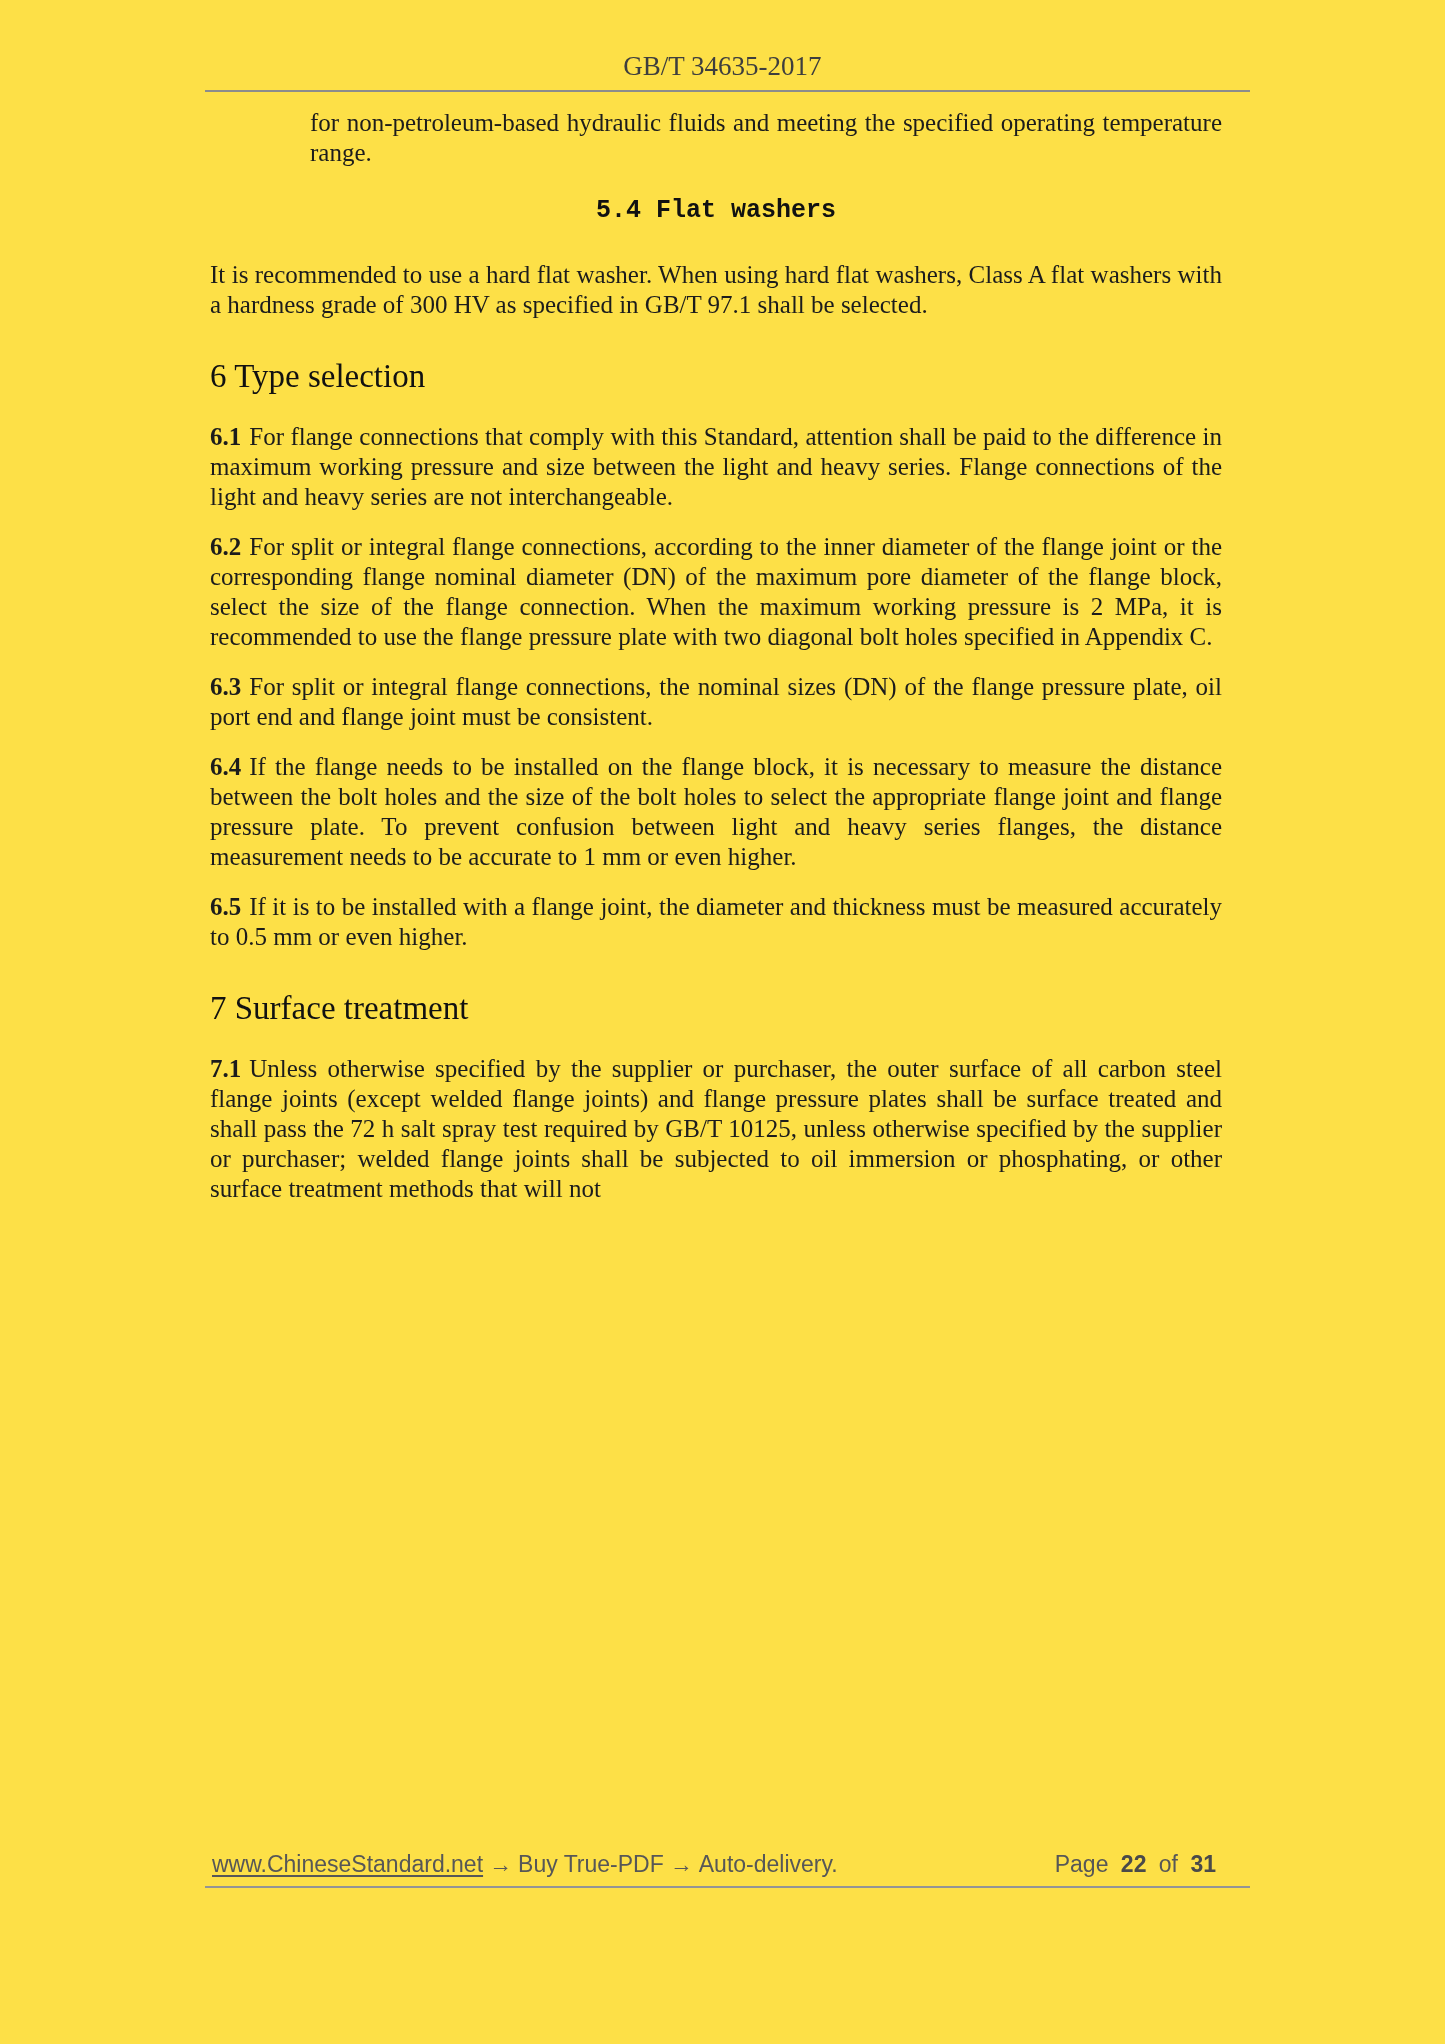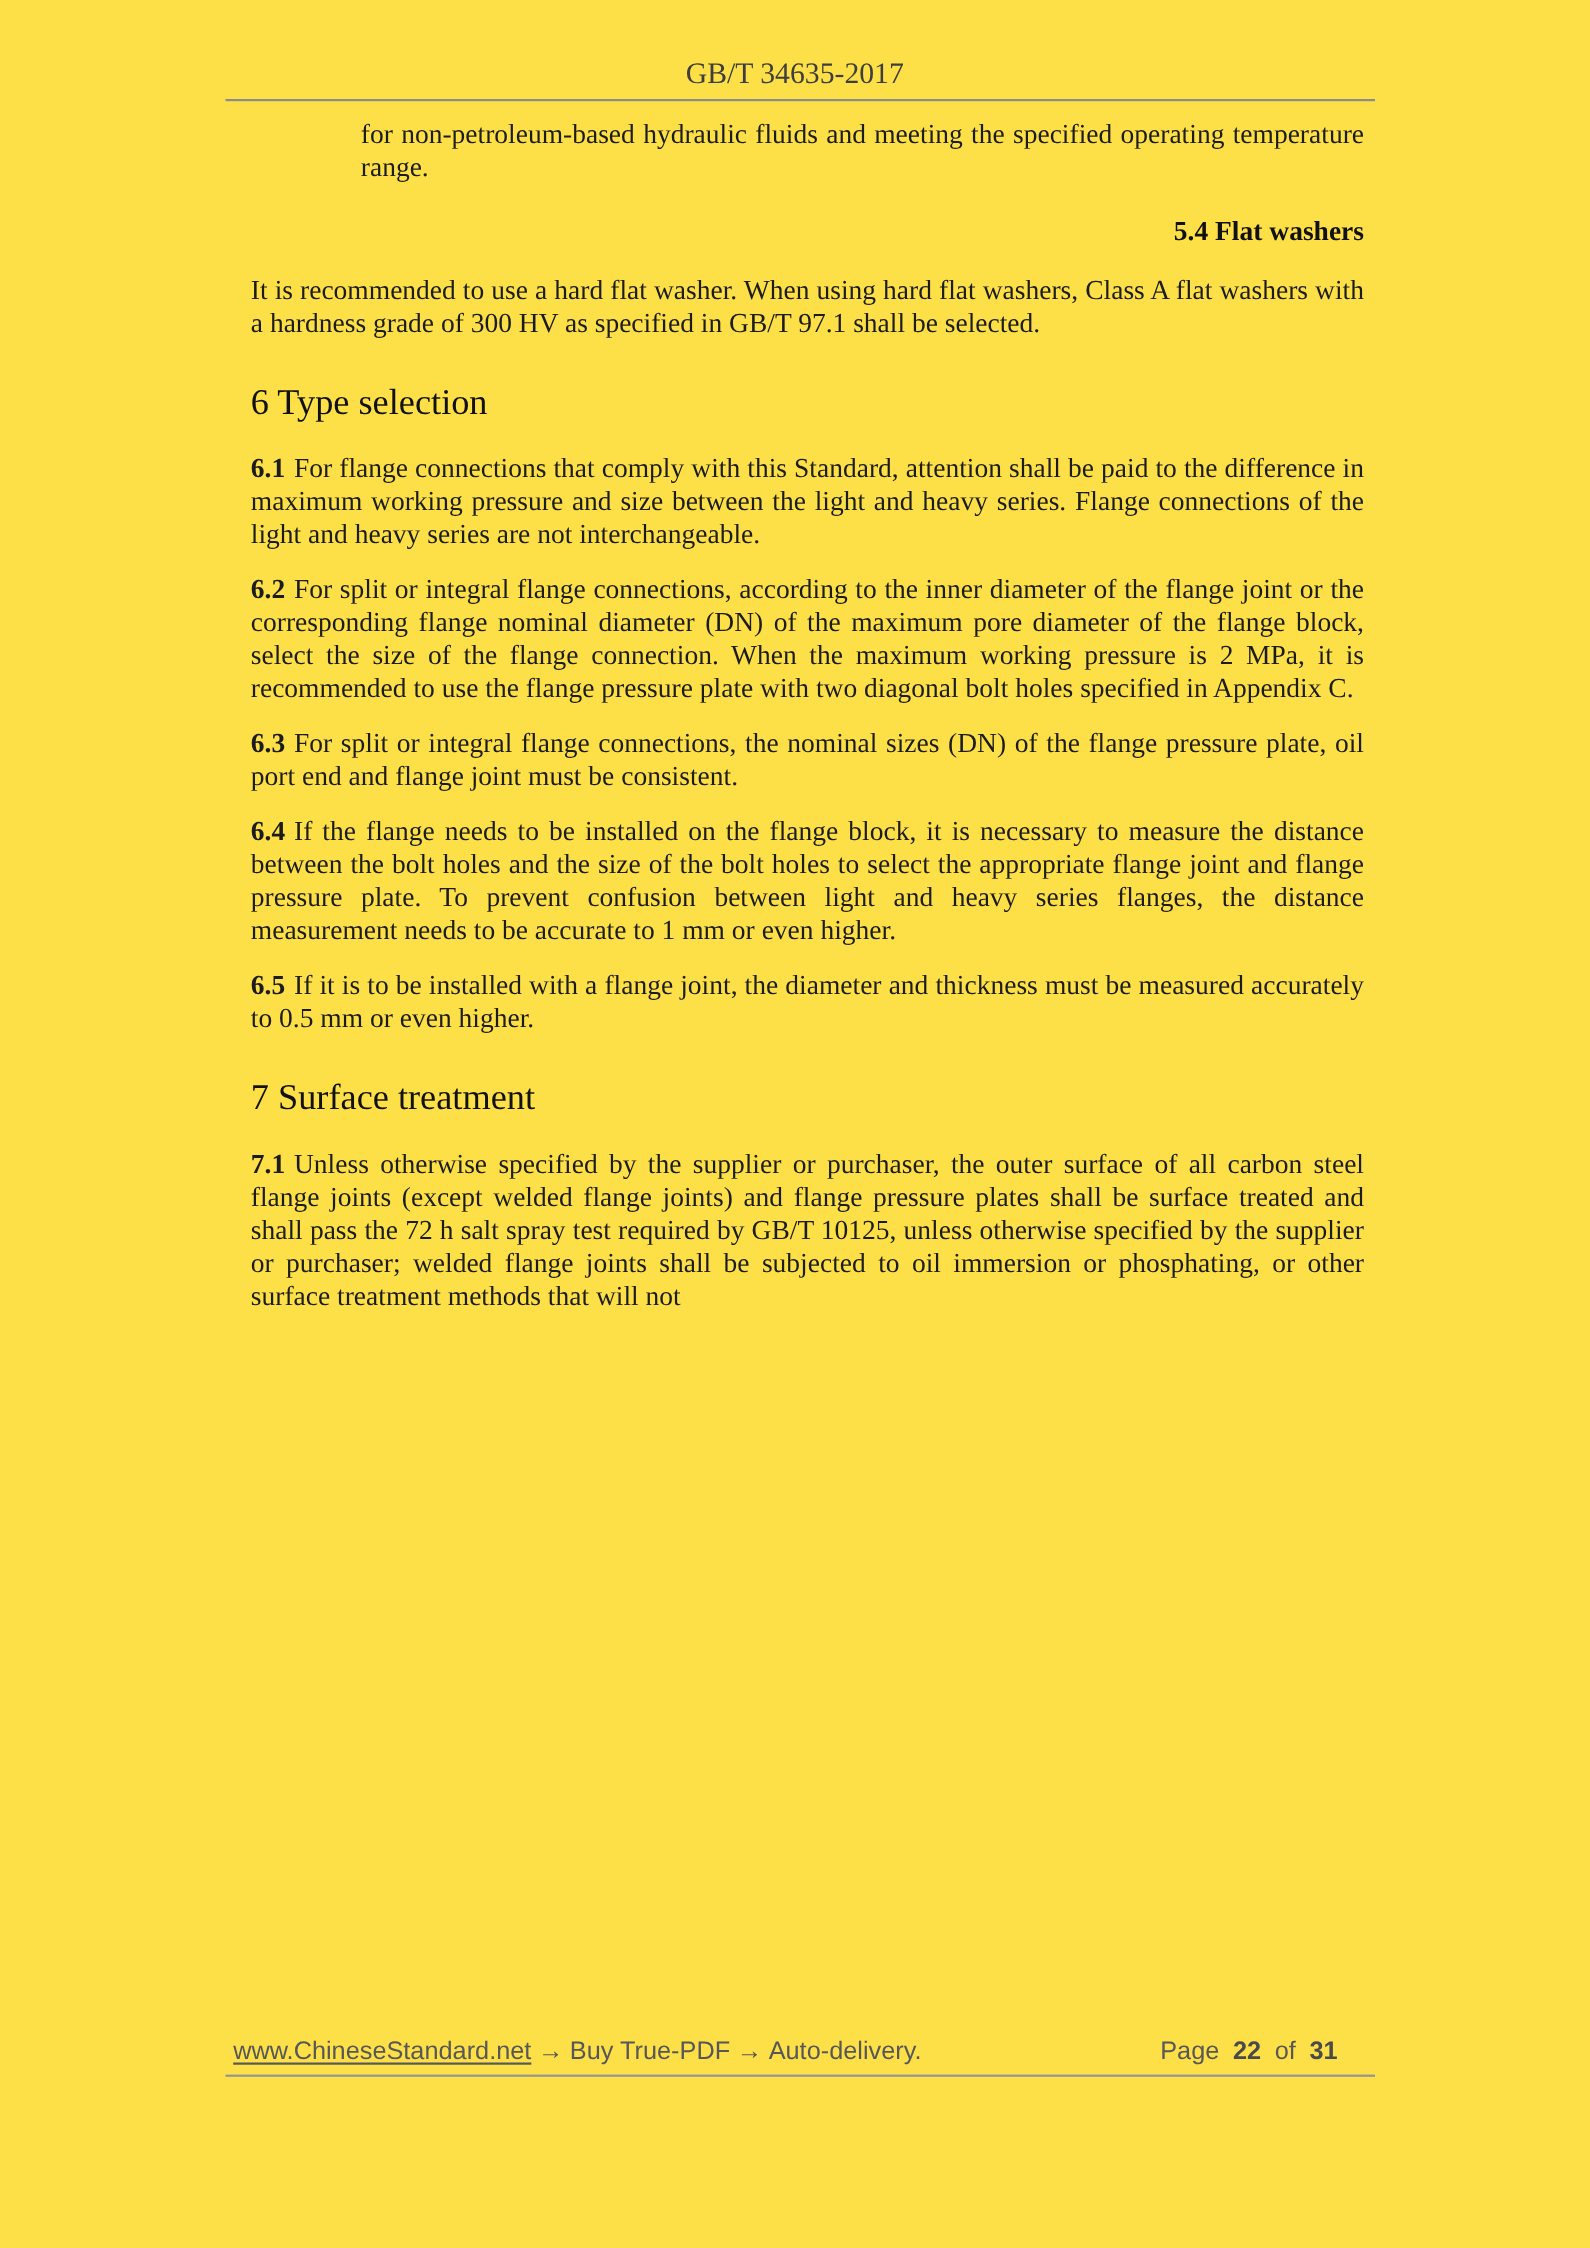--- a/index.html
+++ b/index.html
@@ -22,47 +22,48 @@
   }
   .header-rule {
     position: absolute;
     top: 90px; left: 205px;
     width: 1045px; height: 2px;
     background: #8c8c8c;
   }
   
   .content {
     position: absolute;
-    top: 0; left: 228px;
+    top: 0; left: 210px;
     width: 1012px;
     padding-top: 88px;
     font-family: "Liberation Serif", "DejaVu Serif", serif;
     font-size: 25px;
     line-height: 30px;
     color: #1c1c1c;
     text-align: justify;
     hyphens: none;
   }
   .content p { margin: 20px 0 0 0; }
   .content p.indent { padding-left: 100px; }
   .content h2 {
     margin: 36px 0 26px 0;
     font-size: 33px;
     line-height: 40px;
     font-weight: normal;
     color: #111111;
     text-align: left;
   }
   .content h3 {
-    margin: 28px 0 24px 0;
+    margin: 28px 0 34px 0;
     font-size: 25px;
     line-height: 30px;
     font-weight: bold;
     color: #111111;
-    text-align: right;
+    text-align: center;
+    font-family: Liberation Mono, monospace;
   }
   .clause-num { font-weight: bold; margin-right: 8px; margin-top: 16px; }
   
   .footer-rule {
     position: absolute;
     top: 1886px; left: 205px;
     width: 1045px; height: 2px;
     background: #949494;
   }
   .footer-row {

